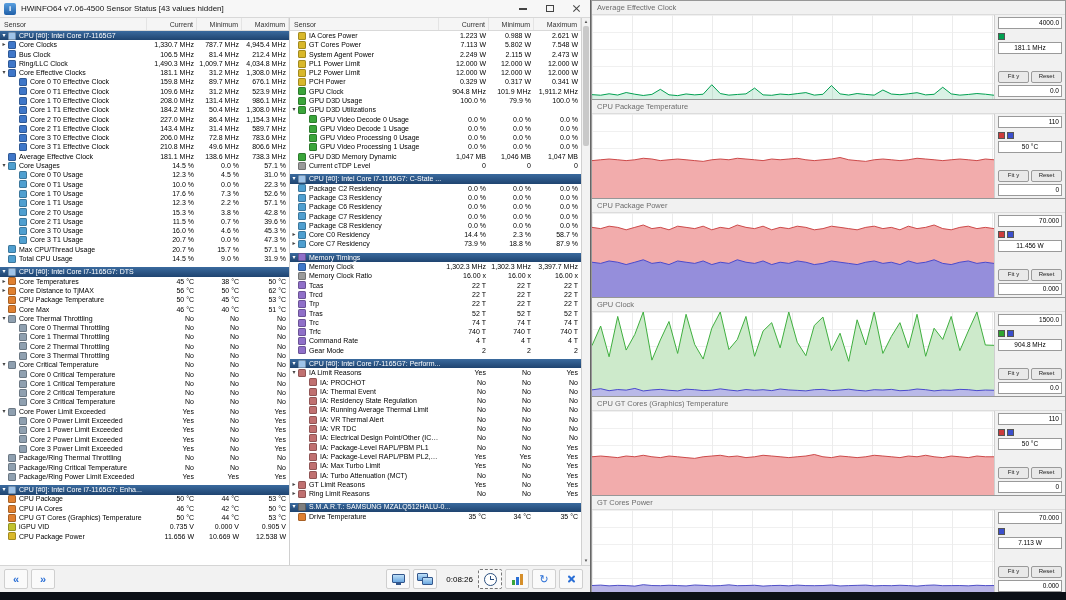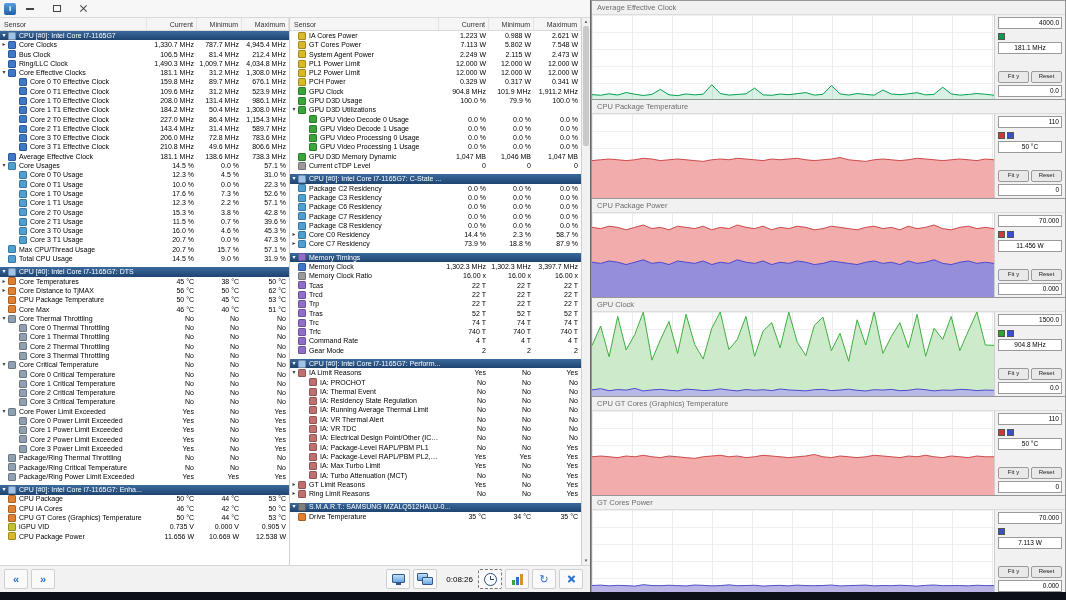--- a/index.html
+++ b/index.html
@@ -101,20 +101,21 @@
         background:#e9e9e9;border-radius:2px;color:#222;}
   
   #strip{position:absolute;left:0;right:0;bottom:0;height:8px;background:#0c1016;z-index:40;}
 </style>
 </head>
 <body>
 
 <div id="win">
   <div class="titlebar">
     <div class="appicon">i</div>
+    <div class="apptitle">HWiNFO64 v7.06-4500 Sensor Status [43 values hidden]</div>
     <div class="winbtns">
       <div class="winbtn">
           <span class="glyph-min"></span>
         </div>
       <div class="winbtn">
           <span class="glyph-max"></span>
         </div>
       <div class="winbtn">
           <span class="xwrap">
             <i class="xa"></i>

